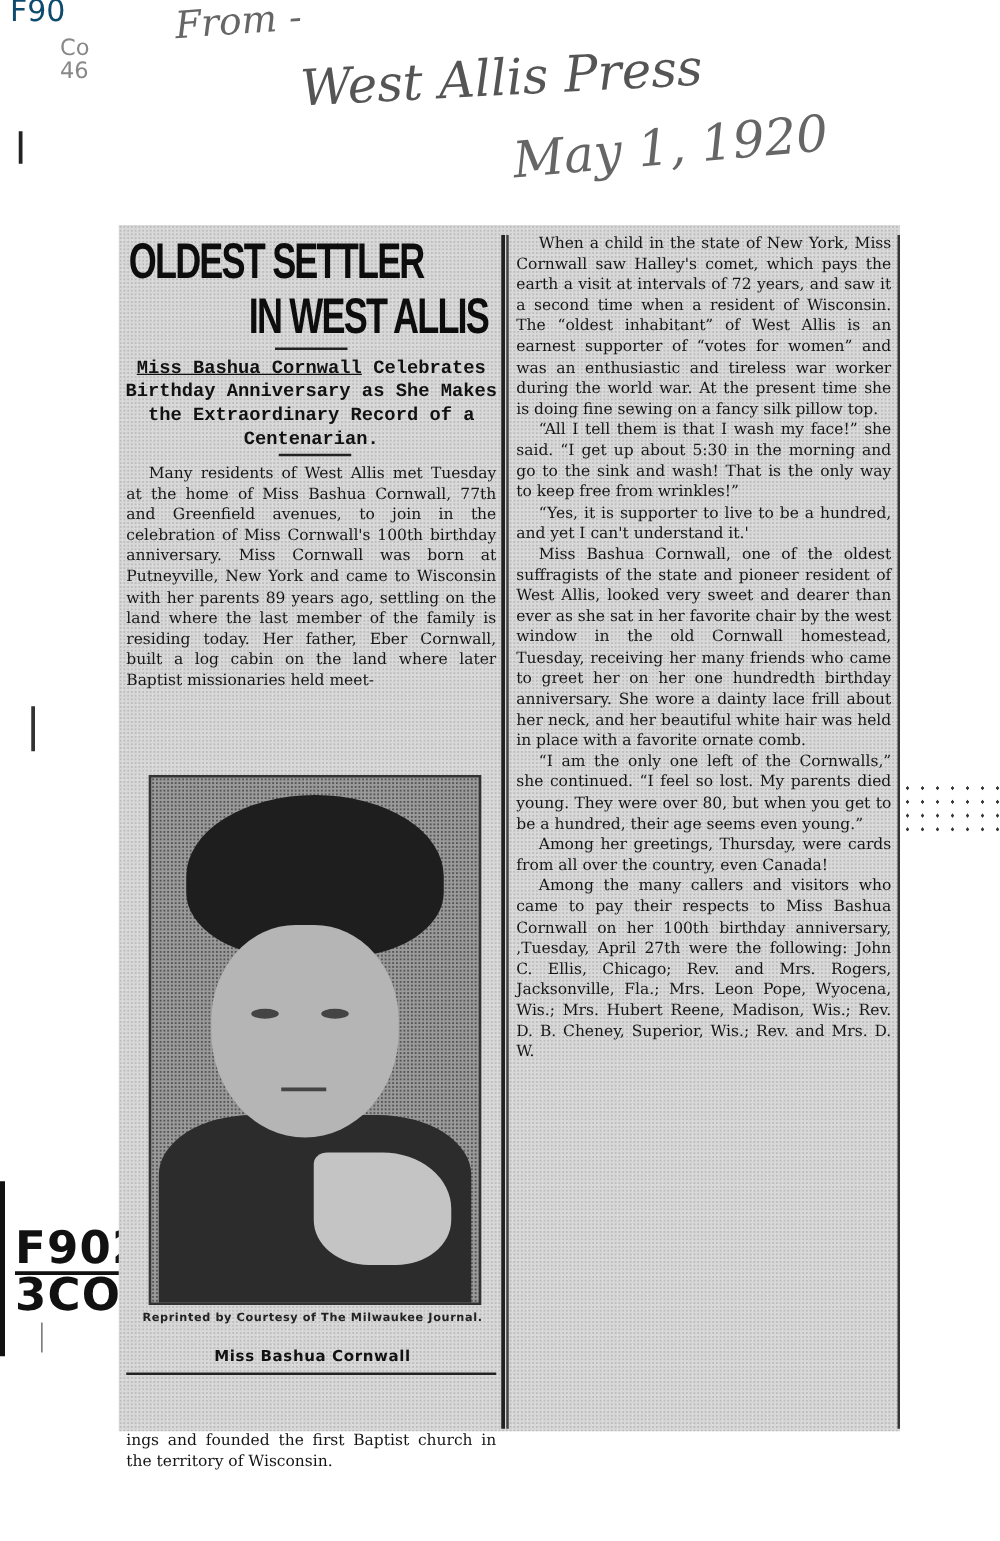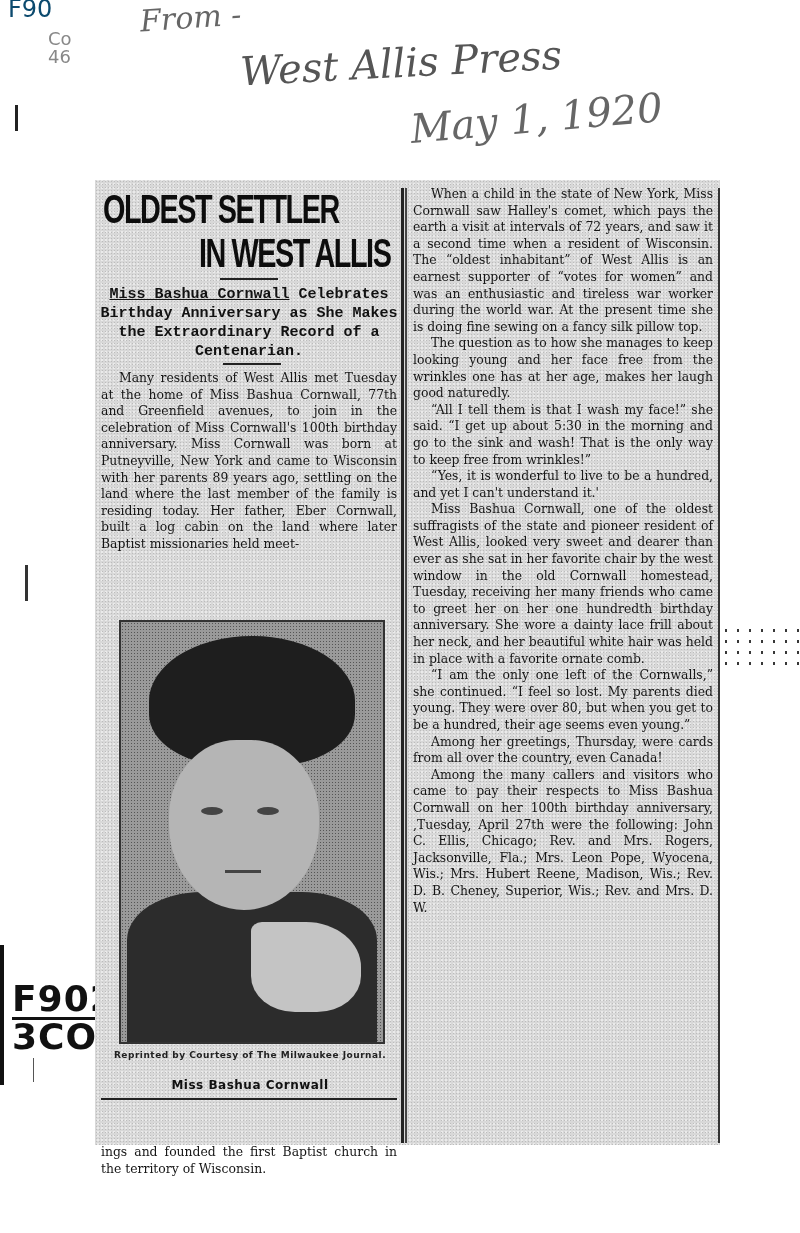--- a/index.html
+++ b/index.html
@@ -168,23 +168,22 @@
       <p class="noindent">ings and founded the first Baptist church in the territory of Wisconsin.</p>
     </div>
   </div>
 
   <div class="col-divider"></div>
   <div class="col-divider2"></div>
 
   <div class="col-right">
     <div class="body-text rt-1">
       <p>When a child in the state of New York, Miss Cornwall saw Halley's comet, which pays the earth a visit at intervals of 72 years, and saw it a second time when a resident of Wisconsin. The “oldest inhabitant” of West Allis is an earnest supporter of “votes for women” and was an enthusiastic and tireless war worker during the world war. At the present time she is doing fine sewing on a fancy silk pillow top.</p>
-      <p>The question as to how she manages to keep looking young and her face free from the wrinkles one has at her age, makes her laugh good naturedly.</p>
       <p>“All I tell them is that I wash my face!” she said. “I get up about 5:30 in the morning and go to the sink and wash! That is the only way to keep free from wrinkles!”</p>
-      <p>“Yes, it is wonderful to live to be a hundred, and yet I can't understand it.'</p>
+      <p>“Yes, it is supporter to live to be a hundred, and yet I can't understand it.'</p>
       <p>Miss Bashua Cornwall, one of the oldest suffragists of the state and pioneer resident of West Allis, looked very sweet and dearer than ever as she sat in her favorite chair by the west window in the old Cornwall homestead, Tuesday, receiving her many friends who came to greet her on her one hundredth birthday anniversary. She wore a dainty lace frill about her neck, and her beautiful white hair was held in place with a favorite ornate comb.</p>
       <p>“I am the only one left of the Cornwalls,” she continued. “I feel so lost. My parents died young. They were over 80, but when you get to be a hundred, their age seems even young.”</p>
       <p>Among her greetings, Thursday, were cards from all over the country, even Canada!</p>
       <p>Among the many callers and visitors who came to pay their respects to Miss Bashua Cornwall on her 100th birthday anniversary, ,Tuesday, April 27th were the following: John C. Ellis, Chicago; Rev. and Mrs. Rogers, Jacksonville, Fla.; Mrs. Leon Pope, Wyocena, Wis.; Mrs. Hubert Reene, Madison, Wis.; Rev. D. B. Cheney, Superior, Wis.; Rev. and Mrs. D. W.</p>
     </div>
   </div>
   <div class="right-edge"></div>
 </div>
 
 <div class="dots"></div>

